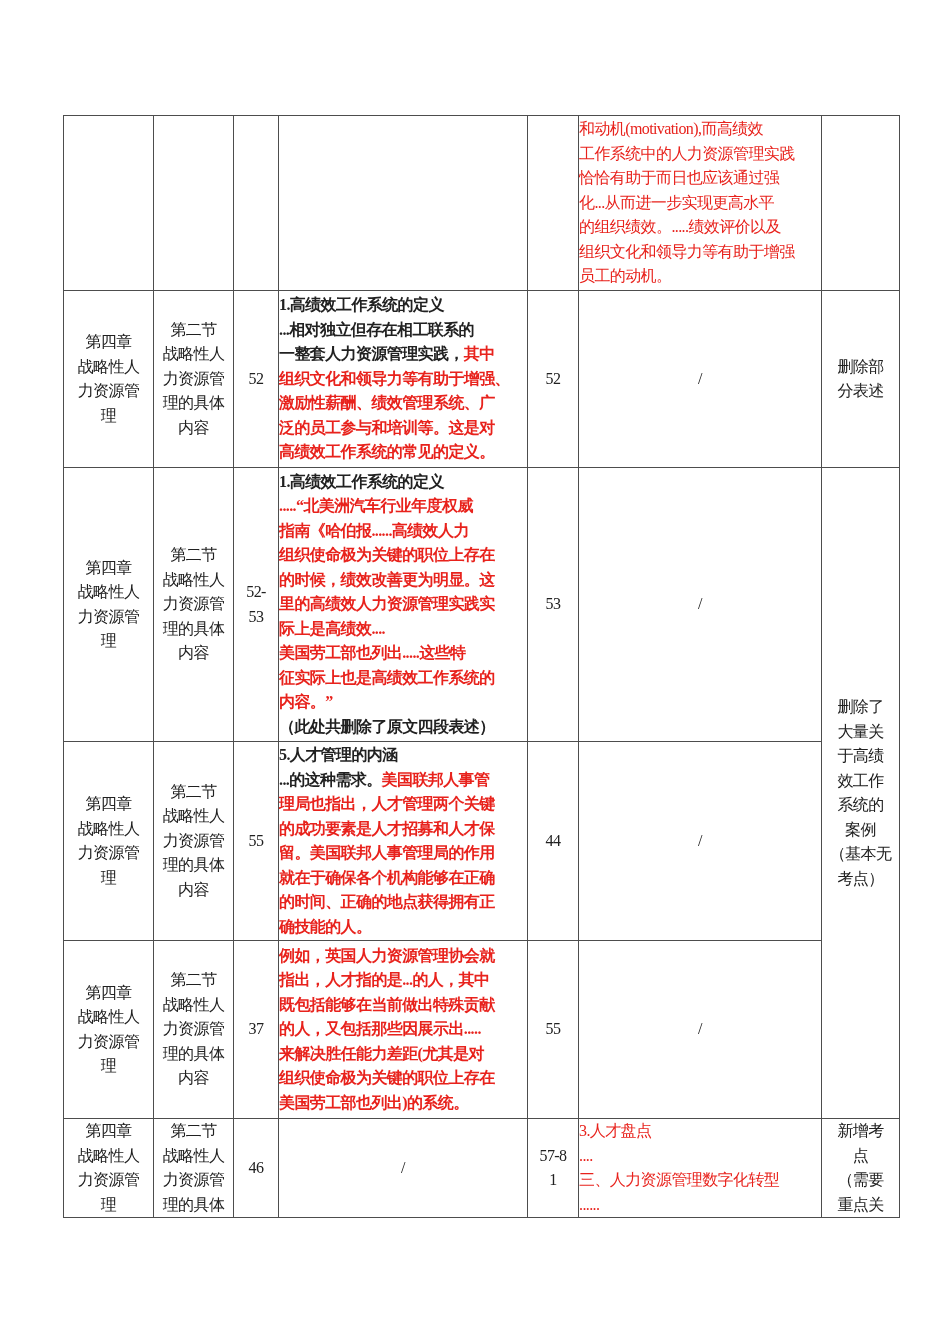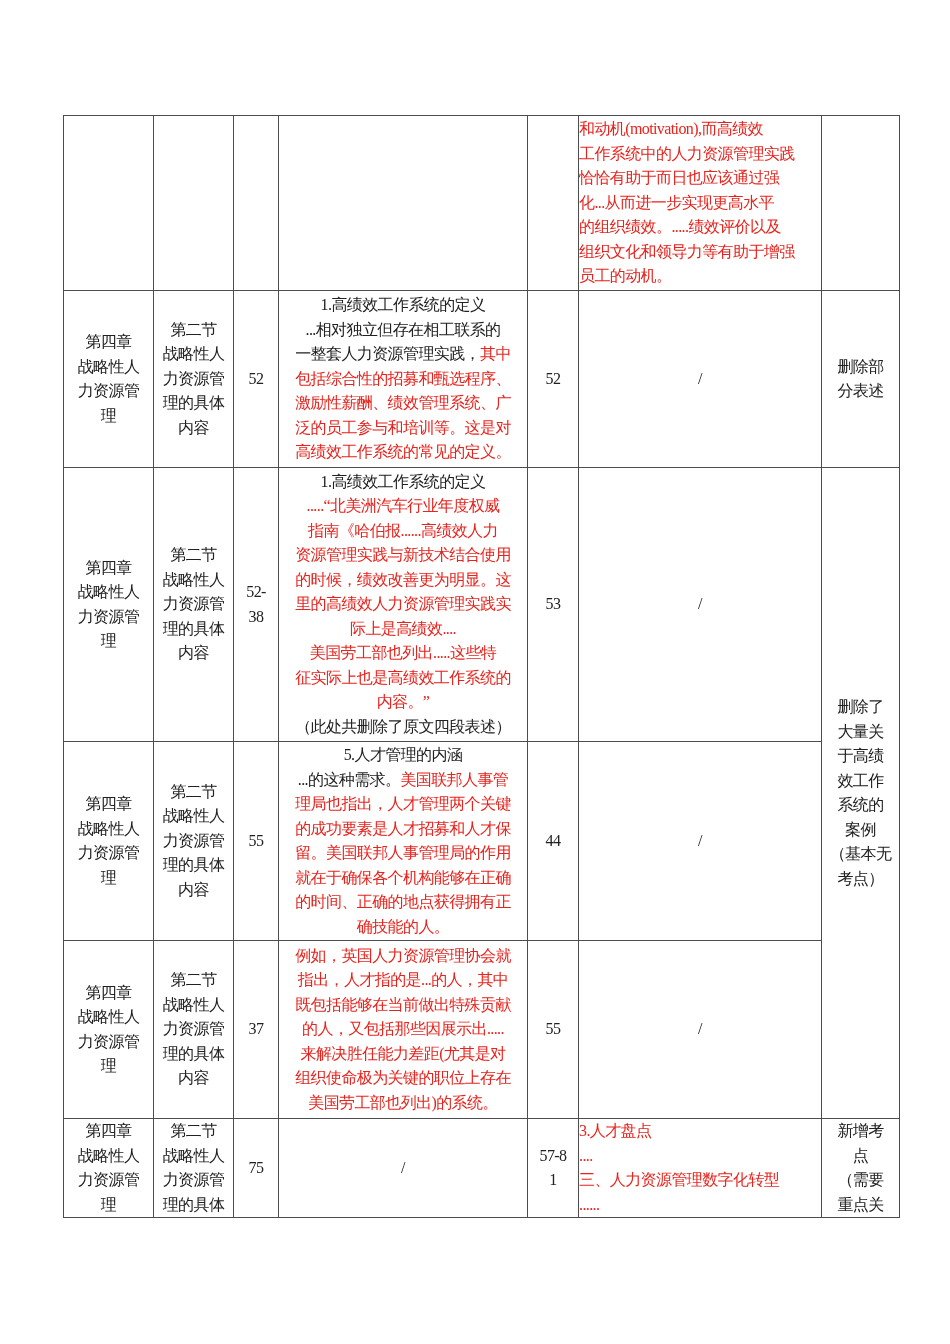--- a/index.html
+++ b/index.html
@@ -32,24 +32,25 @@
     line-height:24.5px;
     letter-spacing:-0.6px;
     padding:0;
   }
   td.center{
     text-align:center;
     white-space:pre-line;
     padding:0 2px;
   }
   td.para{
-    text-align:center;
+    text-align:left;
     white-space:pre-wrap;
     word-break:break-all;
     padding:2px 4px 2px 10px;
+    font-weight:bold;
   }
   td.para-new{
     text-align:left;
     white-space:pre-wrap;
     word-break:break-all;
     padding:2px 4px 2px 12px;
   }
   td.top{vertical-align:top;}
   .red{color:var(--red);}
   .blk{color:var(--ink);}
@@ -93,46 +94,46 @@
 理</td>
       <td class="center">第二节
 战略性人
 力资源管
 理的具体
 内容</td>
       <td class="center">52</td>
       <td class="para"><span class="blk">1.高绩效工作系统的定义
 ...相对独立但存在相工联系的
 一整套人力资源管理实践，</span><span class="red">其中
-包括综合性的招募和甄选程序、
+组织文化和领导力等有助于增强、
 激励性薪酬、绩效管理系统、广
 泛的员工参与和培训等。这是对
 高绩效工作系统的常见的定义。</span></td>
       <td class="center">52</td>
       <td class="center">/</td>
       <td class="center">删除部
 分表述</td>
     </tr>
 
     <tr style="height:274px">
       <td class="center">第四章
 战略性人
 力资源管
 理</td>
       <td class="center">第二节
 战略性人
 力资源管
 理的具体
 内容</td>
       <td class="center">52-
-38</td>
+53</td>
       <td class="para"><span class="blk">1.高绩效工作系统的定义
 </span><span class="red">.....“北美洲汽车行业年度权威
 指南《哈伯报......高绩效人力
-资源管理实践与新技术结合使用
+组织使命极为关键的职位上存在
 的时候，绩效改善更为明显。这
 里的高绩效人力资源管理实践实
 际上是高绩效....
 美国劳工部也列出.....这些特
 征实际上也是高绩效工作系统的
 内容。”</span><span class="blk">
 （此处共删除了原文四段表述）</span></td>
       <td class="center">53</td>
       <td class="center">/</td>
       <td class="center" rowspan="3">删除了
@@ -192,21 +193,21 @@
 
     <tr style="height:99px">
       <td class="center">第四章
 战略性人
 力资源管
 理</td>
       <td class="center">第二节
 战略性人
 力资源管
 理的具体</td>
-      <td class="center">75</td>
+      <td class="center">46</td>
       <td class="center">/</td>
       <td class="center">57-8
 1</td>
       <td class="para-new"><span class="red">3.人才盘点
 ....
 三、人力资源管理数字化转型
 ......</span></td>
       <td class="center">新增考
 点
 （需要

